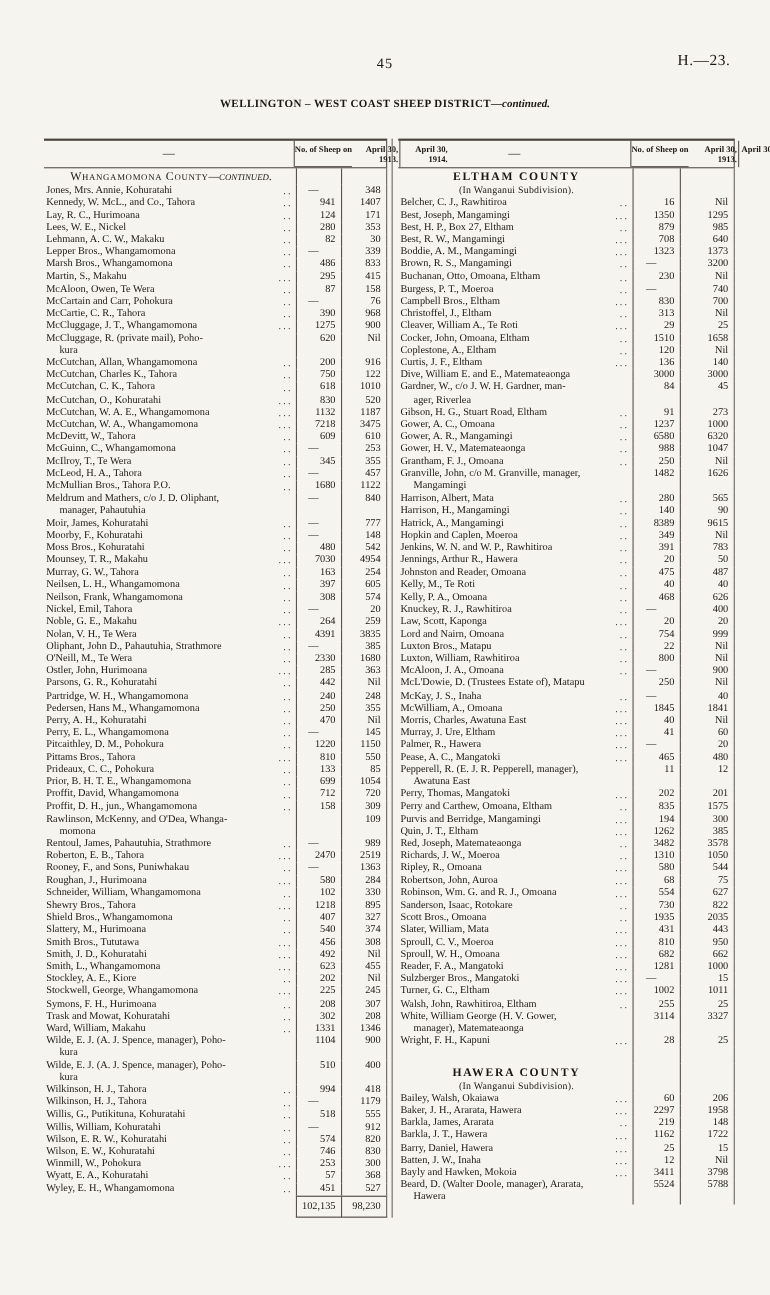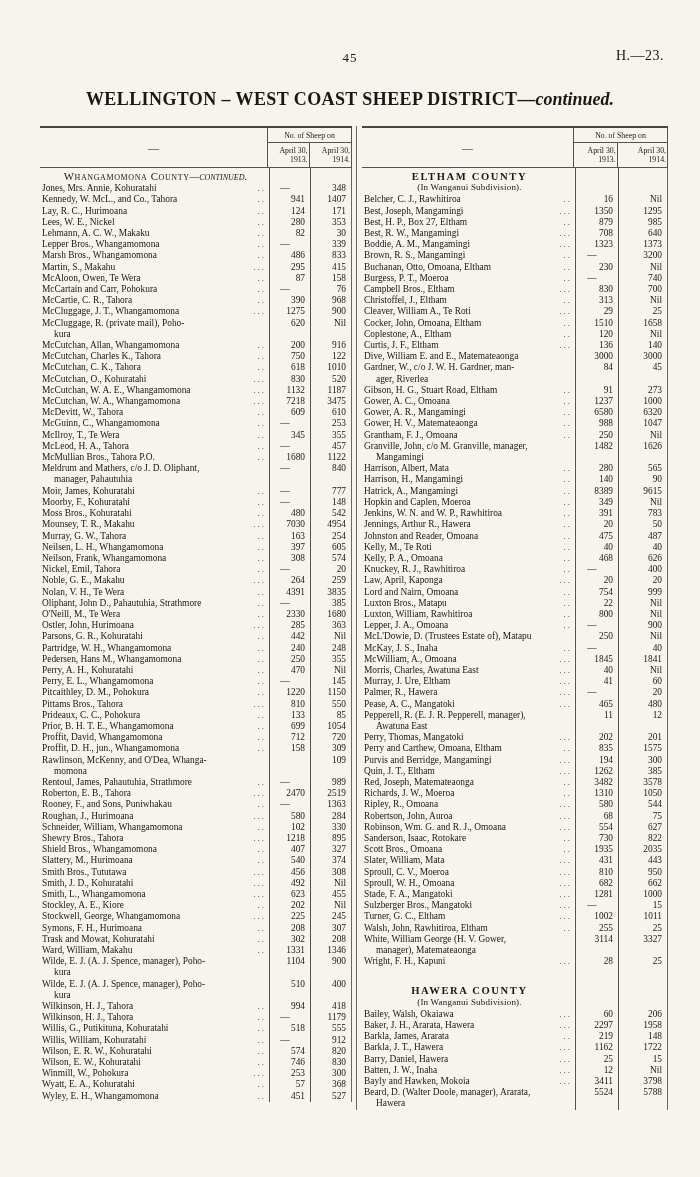--- a/index.html
+++ b/index.html
@@ -4,34 +4,34 @@
 <style>
   html,body{margin:0;padding:0;}
   body{
     width:700px;height:1177px;position:relative;
     background:#f6f4ef;color:#1b1814;
     font-family:"Liberation Serif","DejaVu Serif",serif;
     overflow:hidden;
   }
   .pageno{position:absolute;top:50px;left:0;right:0;text-align:center;font-size:13px;letter-spacing:1px;}
   .ref{position:absolute;top:48px;right:36px;font-size:14px;letter-spacing:0.5px;}
-  .title{position:absolute;top:89px;left:0;right:0;text-align:center;font-size:18px;letter-spacing:0.4px;font-weight:bold;}
+  .title{position:absolute;top:89px;left:0;right:0;text-align:center;font-size:10px;letter-spacing:0.4px;font-weight:bold;}
   .cont{font-style:italic;font-weight:bold;letter-spacing:0;}
   .sec-head-sc .cont,.sec-head-caps .cont{font-weight:normal;}
 
   .tables{position:absolute;top:126px;left:40px;width:628px;display:flex;align-items:stretch;}
   .half{--c1:41px;--c2:42px;}
   .half.l{width:312px;}
   .half.r{width:306px;--c1:43px;--c2:50px;}
   .mid{width:10px;position:relative;}
   .mid::after{content:"";position:absolute;left:4px;top:0;bottom:0;width:1px;background:#6b655c;}
 
   .thead{display:flex;border-top:2px solid #4a453e;border-bottom:1px solid #56524c;align-items:stretch;}
   .th-name{flex:1;display:flex;align-items:center;justify-content:center;font-size:11px;}
-  .th-nums{width:calc(var(--c1) + var(--c2));border-left:1px solid #56524c;border-right:1px solid #56524c;display:flex;flex-direction:column;}
+  .th-nums{width:calc(var(--c1) + var(--c2));border-left:1px solid #56524c;border-right:1px solid #56524c;display:flex;flex-direction:row;font-weight:bold;}
   .th-span{border-bottom:1px solid #56524c;text-align:center;font-size:7.8px;padding:3px 0 2px;white-space:nowrap;}
   .th-cols{display:flex;flex:1;}
   .th-col{text-align:right;font-size:7.8px;line-height:9px;padding:3px 1px 3px;}
   .th-col.c1w{width:var(--c1);}
   .th-col.c2w{width:var(--c2);border-left:1px solid #56524c;}
 
   .tbody{font-size:9.4px;line-height:11.2px;}
   .trow{display:flex;align-items:stretch;min-height:11.2px;}
   .cell{box-sizing:border-box;}
   .name-cell{flex:1;display:flex;align-items:flex-start;padding-left:2px;}
@@ -692,20 +692,25 @@
             <div class="cell c2 num">368</div>
           </div>
           <div class="trow">
             <div class="cell name-cell">
               <span class="nm">Wyley, E. H., Whangamomona</span>
               <span class="dots">..</span>
             </div>
             <div class="cell c1 num">451</div>
             <div class="cell c2 num">527</div>
           </div>
+          <div class="trow total-row">
+            <div class="cell name-cell"></div>
+            <div class="cell c1 num tot">102,135</div>
+            <div class="cell c2 num tot">98,230</div>
+          </div>
         </div>
     </div>
 
     <div class="mid"></div>
 
     <div class="half r">
       <div class="thead">
         <div class="th-name">—</div>
         <div class="th-nums">
           <div class="th-span">No. of Sheep on</div>
@@ -974,21 +979,21 @@
           <div class="trow">
             <div class="cell name-cell">
               <span class="nm">Knuckey, R. J., Rawhitiroa</span>
               <span class="dots">..</span>
             </div>
             <div class="cell c1 num dash">—</div>
             <div class="cell c2 num">400</div>
           </div>
           <div class="trow">
             <div class="cell name-cell">
-              <span class="nm">Law, April, Kaponga</span>
+              <span class="nm">Law, Scott, Kaponga</span>
               <span class="dots">...</span>
             </div>
             <div class="cell c1 num">20</div>
             <div class="cell c2 num">20</div>
           </div>
           <div class="trow">
             <div class="cell name-cell">
               <span class="nm">Lord and Nairn, Omoana</span>
               <span class="dots">..</span>
             </div>
@@ -1006,21 +1011,21 @@
           <div class="trow">
             <div class="cell name-cell">
               <span class="nm">Luxton, William, Rawhitiroa</span>
               <span class="dots">..</span>
             </div>
             <div class="cell c1 num">800</div>
             <div class="cell c2 num">Nil</div>
           </div>
           <div class="trow">
             <div class="cell name-cell">
-              <span class="nm">Lepper, J. A., Omoana</span>
+              <span class="nm">McAloon, J. A., Omoana</span>
               <span class="dots">..</span>
             </div>
             <div class="cell c1 num dash">—</div>
             <div class="cell c2 num">900</div>
           </div>
           <div class="trow">
             <div class="cell name-cell">
               <span class="nm">McL'Dowie, D. (Trustees Estate of), Matapu</span>
             </div>
             <div class="cell c1 num">250</div>
@@ -1189,21 +1194,21 @@
           <div class="trow">
             <div class="cell name-cell">
               <span class="nm">Sproull, W. H., Omoana</span>
               <span class="dots">...</span>
             </div>
             <div class="cell c1 num">682</div>
             <div class="cell c2 num">662</div>
           </div>
           <div class="trow">
             <div class="cell name-cell">
-              <span class="nm">Stade, F. A., Mangatoki</span>
+              <span class="nm">Reader, F. A., Mangatoki</span>
               <span class="dots">...</span>
             </div>
             <div class="cell c1 num">1281</div>
             <div class="cell c2 num">1000</div>
           </div>
           <div class="trow">
             <div class="cell name-cell">
               <span class="nm">Sulzberger Bros., Mangatoki</span>
               <span class="dots">...</span>
             </div>

